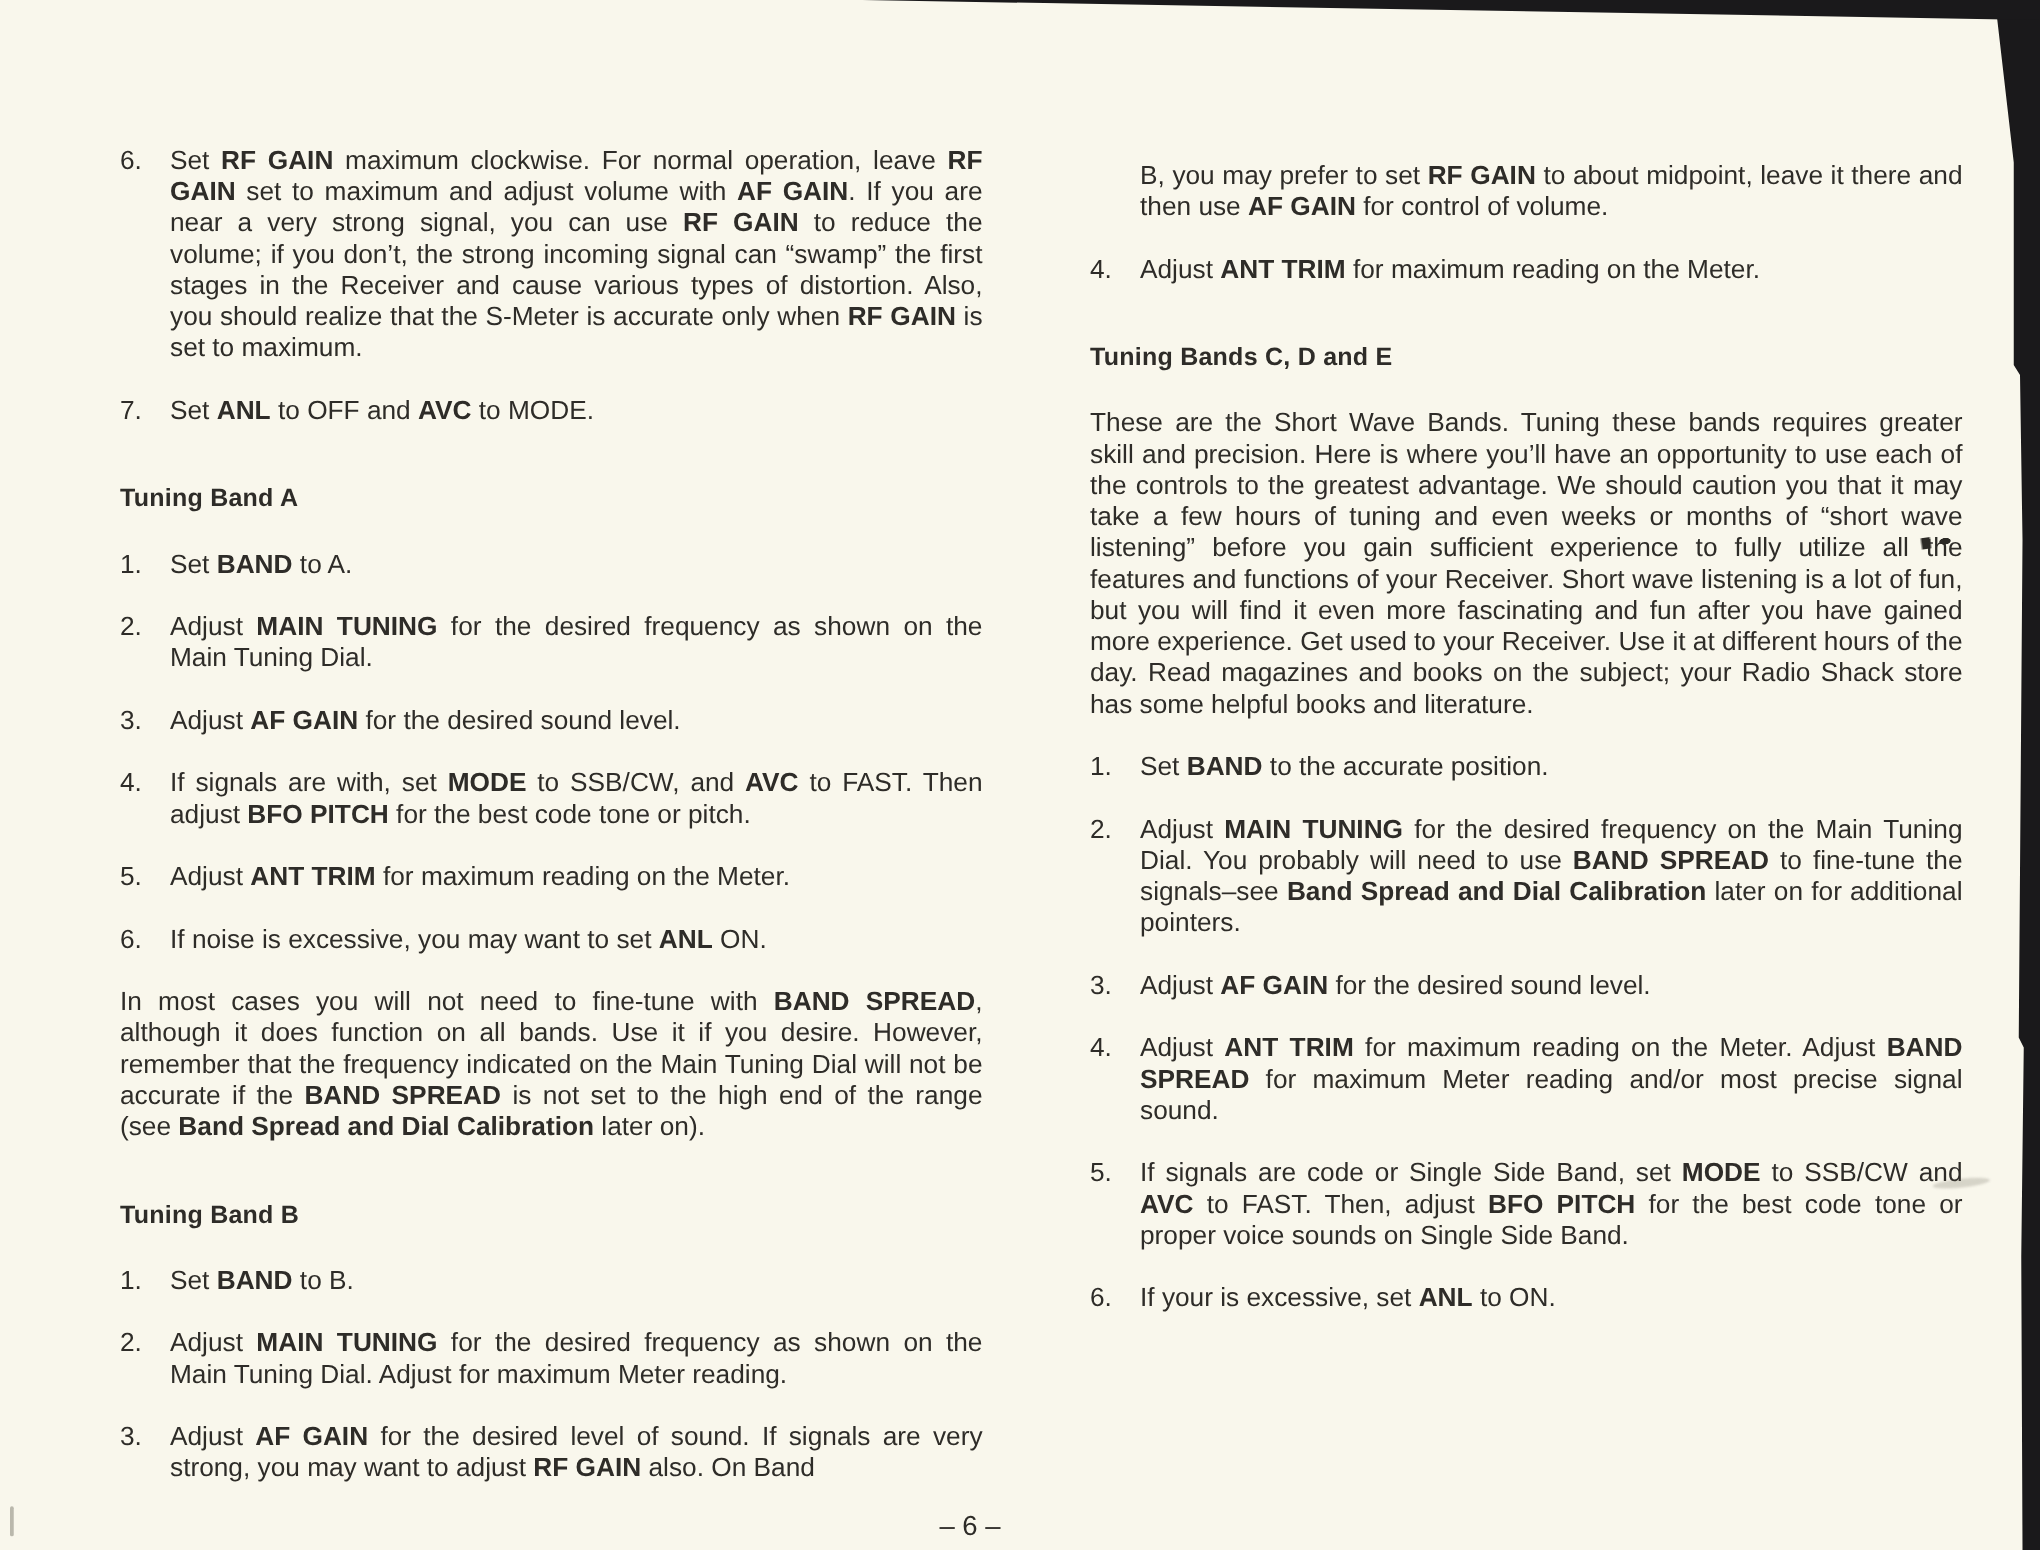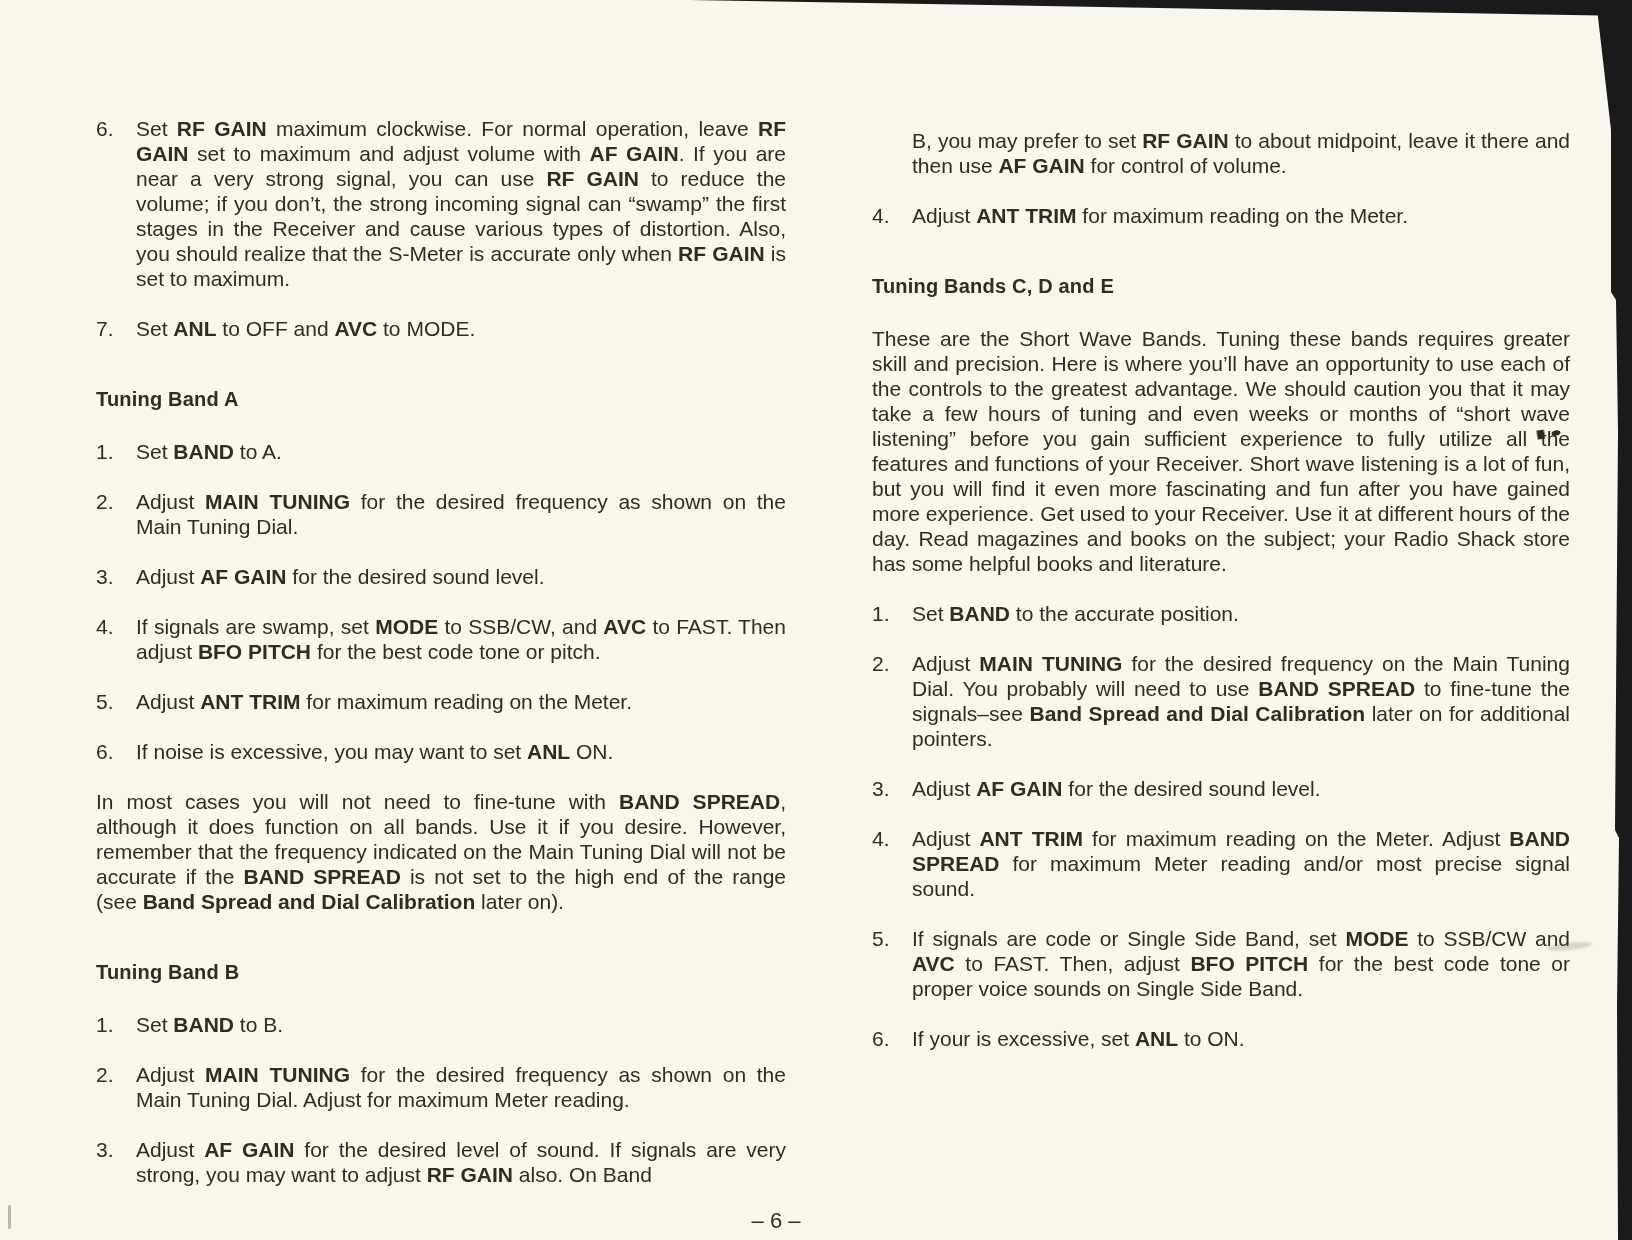--- a/index.html
+++ b/index.html
@@ -116,21 +116,21 @@
       <div class="item">
         <span class="num">2.</span>
         <span class="body"><span>Adjust </span><span class="b">MAIN TUNING</span><span> for the desired frequency as shown on the Main Tuning Dial.</span></span>
       </div>
       <div class="item">
         <span class="num">3.</span>
         <span class="body"><span>Adjust </span><span class="b">AF GAIN</span><span> for the desired sound level.</span></span>
       </div>
       <div class="item">
         <span class="num">4.</span>
-        <span class="body"><span>If signals are swamp, set </span><span class="b">MODE</span><span> to SSB/CW, and </span><span class="b">AVC</span><span> to FAST. Then adjust </span><span class="b">BFO PITCH</span><span> for the best code tone or pitch.</span></span>
+        <span class="body"><span>If signals are with, set </span><span class="b">MODE</span><span> to SSB/CW, and </span><span class="b">AVC</span><span> to FAST. Then adjust </span><span class="b">BFO PITCH</span><span> for the best code tone or pitch.</span></span>
       </div>
       <div class="item">
         <span class="num">5.</span>
         <span class="body"><span>Adjust </span><span class="b">ANT TRIM</span><span> for maximum reading on the Meter.</span></span>
       </div>
       <div class="item">
         <span class="num">6.</span>
         <span class="body"><span>If noise is excessive, you may want to set </span><span class="b">ANL</span><span> ON.</span></span>
       </div>
       <p class="para"><span>In most cases you will not need to fine-tune with </span><span class="b">BAND SPREAD</span><span>, although it does function on all bands. Use it if you desire. However, remember that the frequency indicated on the Main Tuning Dial will not be accurate if the </span><span class="b">BAND SPREAD</span><span> is not set to the high end of the range (see </span><span class="b">Band Spread and Dial Calibration</span><span> later on).</span></p>

